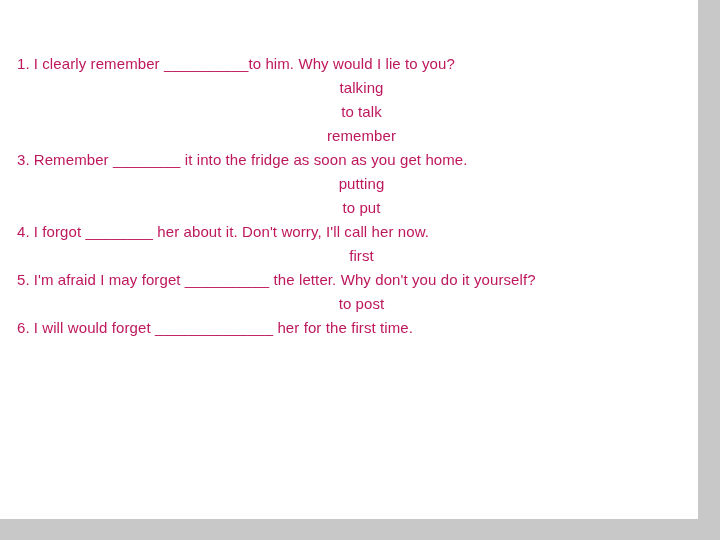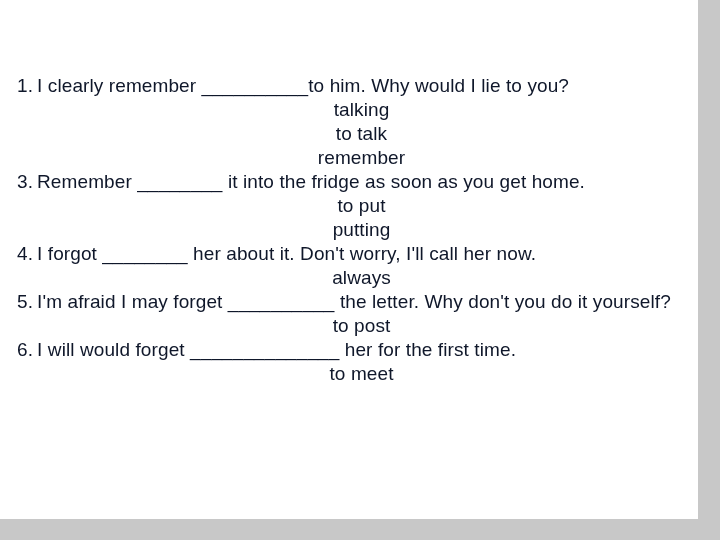--- a/index.html
+++ b/index.html
@@ -16,25 +16,25 @@
   .slide {
     position: absolute;
     top: 0;
     left: 0;
     width: 698px;
     height: 519px;
     background: #ffffff;
   }
   .content {
     position: absolute;
-    top: 74px;
+    top: 52px;
     left: 17px;
     right: 10px;
-    color: #0f172a;
-    font-size: 19px;
+    color: #be185d;
+    font-size: 15px;
     line-height: 24px;
     letter-spacing: 0.1px;
   }
   .q-line {
     white-space: nowrap;
   }
   .q-num {
     display: inline;
   }
   .q-text {
@@ -58,33 +58,32 @@
       <div class="opt">talking</div>
       <div class="opt">to talk</div>
     </div>
 
     <div class="q-item">
       <div class="opt">remember</div>
     </div>
 
     <div class="q-item">
       <div class="q-line"><span class="q-num">3.</span><span class="q-text">Remember ________ it into the fridge as soon as you get home.</span></div>
+      <div class="opt">putting</div>
       <div class="opt">to put</div>
-      <div class="opt">putting</div>
     </div>
 
     <div class="q-item">
       <div class="q-line"><span class="q-num">4.</span><span class="q-text">I forgot ________ her about it. Don't worry, I'll call her now.</span></div>
-      <div class="opt">always</div>
+      <div class="opt">first</div>
     </div>
 
     <div class="q-item">
       <div class="q-line"><span class="q-num">5.</span><span class="q-text">I'm afraid I may forget __________ the letter. Why don't you do it yourself?</span></div>
       <div class="opt">to post</div>
     </div>
 
     <div class="q-item">
       <div class="q-line"><span class="q-num">6.</span><span class="q-text">I will would forget ______________ her for the first time.</span></div>
-      <div class="opt">to meet</div>
     </div>
 
   </div>
 </div>
 
 </body></html>

